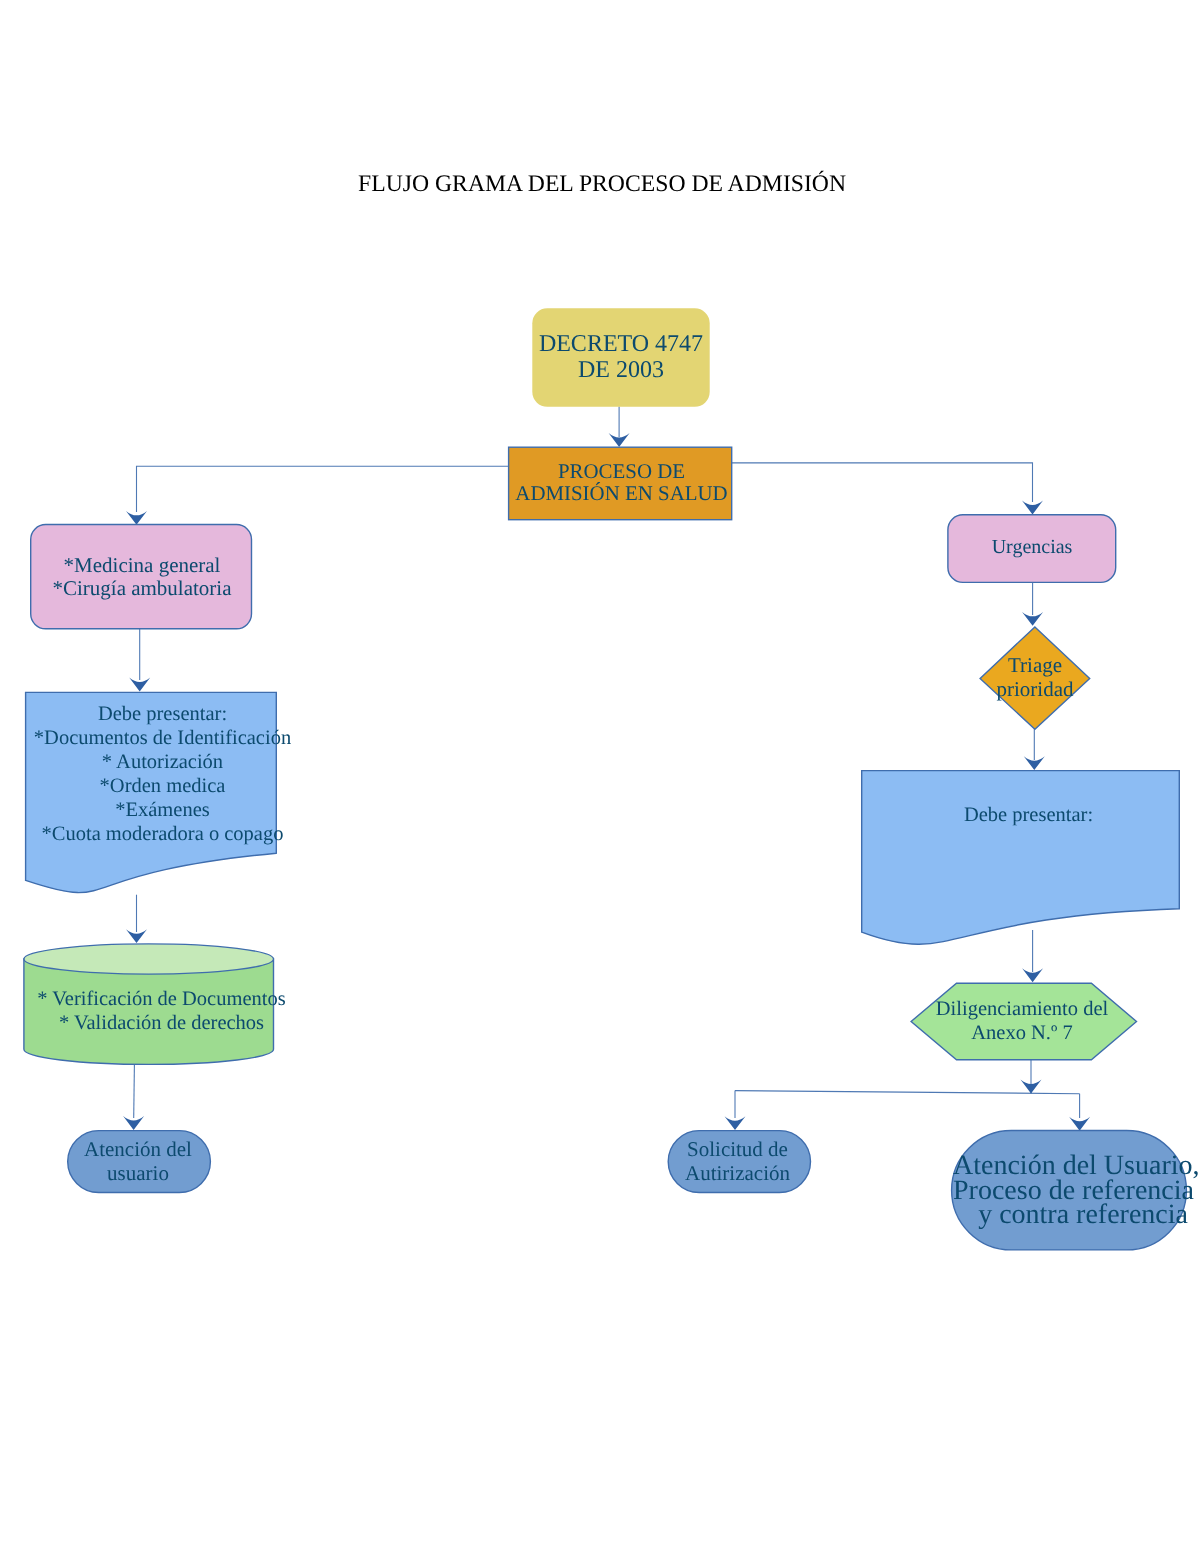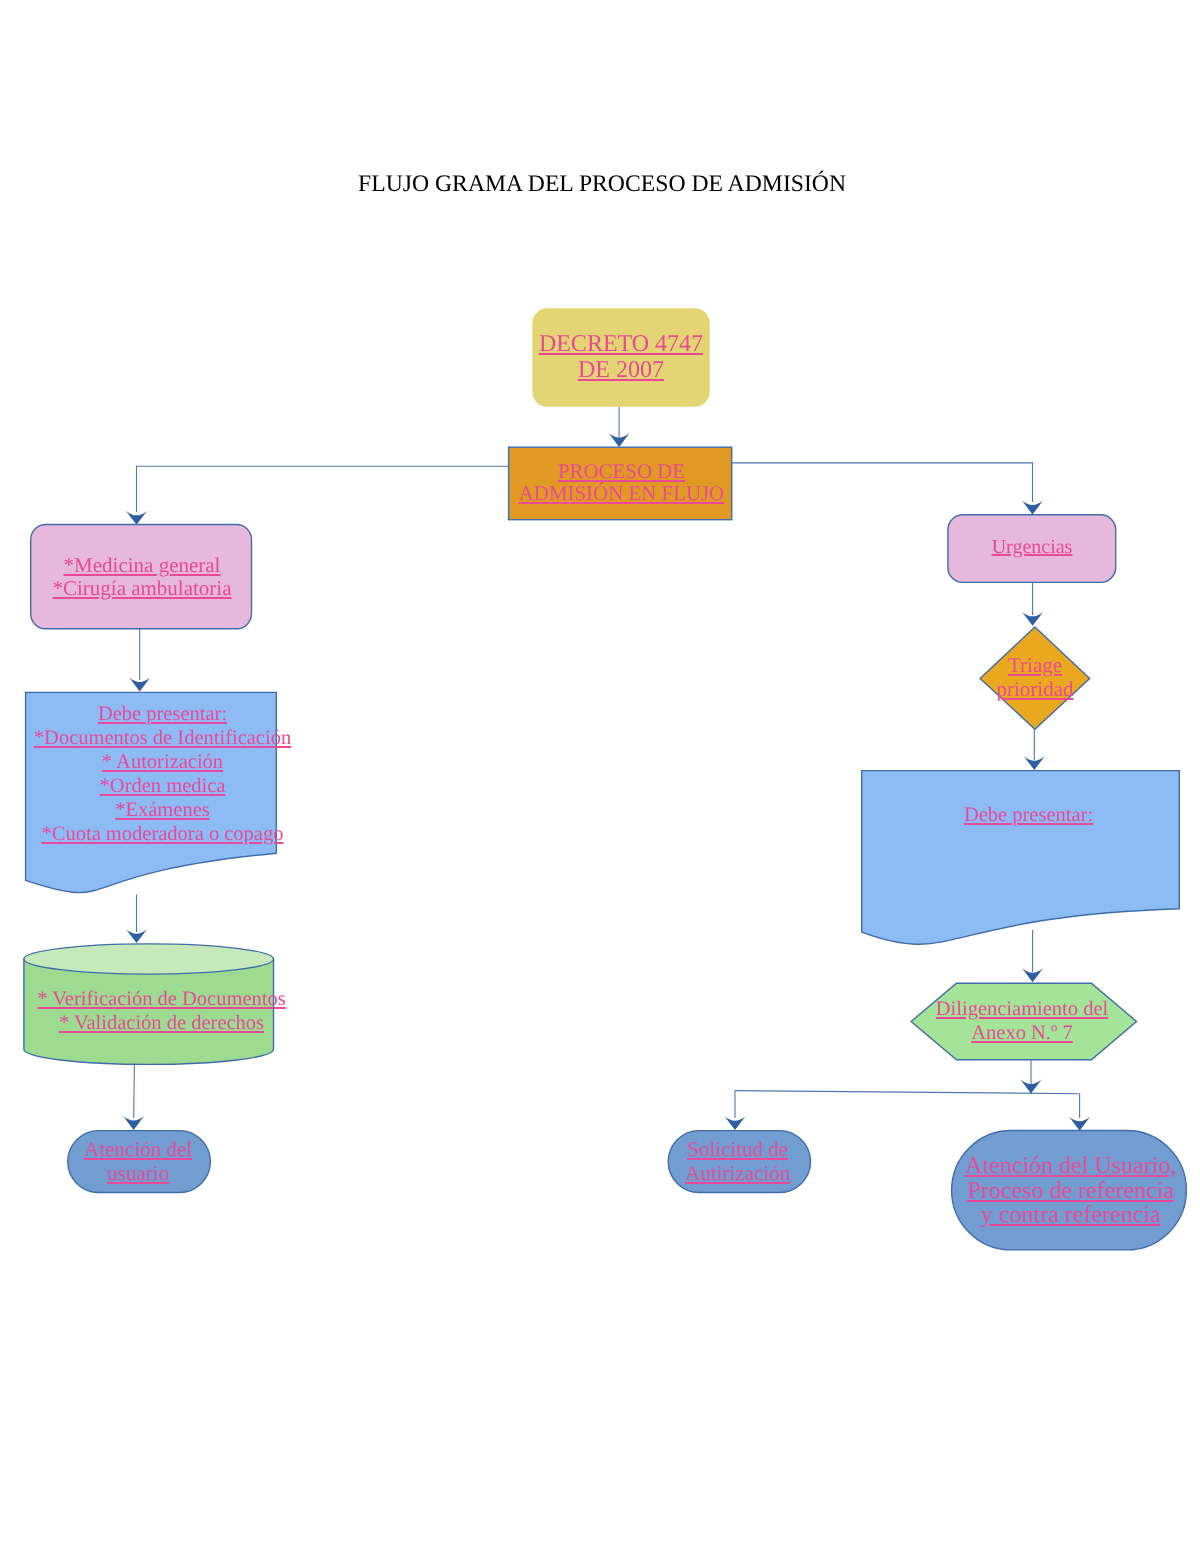--- a/index.html
+++ b/index.html
@@ -3,21 +3,21 @@
 <meta charset="utf-8">
 <title>FLUJO GRAMA DEL PROCESO DE ADMISIÓN</title>
 <style>
   html,body{margin:0;padding:0;background:#ffffff;}
   body{width:1200px;height:1553px;position:relative;overflow:hidden;
        font-family:"Liberation Serif", serif; color:#000000;
        -webkit-font-smoothing:antialiased;
        text-rendering:geometricPrecision;}
   #page{position:absolute;left:0;top:0;width:996px;height:1553px;background:#fff;}
   svg#shapes{position:absolute;left:0;top:0;width:1200px;height:1553px;overflow:visible;}
-  .lbl{position:absolute;color:#ec4899;text-decoration:underline;}
+  .lbl{position:absolute;color:#0c4a6e;}
   .lbl>div{white-space:pre;will-change:transform;}
   .ctr{text-align:center;}
   .lft{text-align:center;}
   .title{position:absolute;will-change:transform;left:358px;top:172px;width:492px;text-align:left;
          font-size:23.7px;line-height:24px;}
 </style>
 </head>
 <body>
 
 <div id="page">
@@ -86,26 +86,26 @@
       </g>
       <path d="M 956.5 983.2 L 1091.4 983.2 L 1136.5 1021.5 L 1091.4 1059.8 L 956.5 1059.8 L 911.1 1021.5 Z" fill="#A4E498"></path>
       <rect x="67.7" y="1130.6" width="142.7" height="61.9" rx="31" ry="31" fill="#729DD0"></rect>
       <rect x="668.2" y="1130.6" width="142.3" height="61.9" rx="31" ry="31" fill="#729DD0"></rect>
       <rect x="951.6" y="1130.5" width="234.8" height="119.4" rx="59.7" ry="59.7" fill="#729DD0"></rect>
     </g>
   </svg>
 
   <div class="lbl ctr" style="left:532px;top:332px;width:178px;font-size:24px;line-height:25.8px;">
       <div>DECRETO 4747</div>
-      <div>DE 2007</div>
+      <div>DE 2003</div>
     </div>
 
   <div class="lbl ctr" style="left:498.5px;top:460px;width:245px;font-size:20.9px;line-height:22.4px;">
       <div>PROCESO DE</div>
-      <div>ADMISIÓN EN FLUJO</div>
+      <div>ADMISIÓN EN SALUD</div>
     </div>
 
   <div class="lbl ctr" style="left:30.5px;top:554px;width:222px;font-size:21px;line-height:22.5px;">
       <div>*Medicina general</div>
       <div>*Cirugía ambulatoria</div>
     </div>
 
   <div class="lbl ctr" style="left:947.5px;top:536px;width:168px;font-size:20px;line-height:23.9px;">
       <div>Urgencias</div>
     </div>
@@ -141,19 +141,19 @@
   <div class="lbl ctr" style="left:64.5px;top:1138px;width:146px;font-size:21px;line-height:23.6px;">
       <div>Atención del</div>
       <div>usuario</div>
     </div>
 
   <div class="lbl ctr" style="left:665px;top:1138px;width:145px;font-size:21px;line-height:23.6px;">
       <div>Solicitud de</div>
       <div>Autirización</div>
     </div>
 
-  <div class="lbl ctr" style="left:952.5px;top:1154px;width:235px;font-size:24px;line-height:24.6px;">
+  <div class="lbl ctr" style="left:952.5px;top:1154px;width:235px;font-size:28px;line-height:24.6px;text-align:right;">
       <div>Atención del Usuario,</div>
       <div>Proceso de referencia</div>
       <div>y contra referencia</div>
     </div>
 
 </div>
 
 </body></html>

